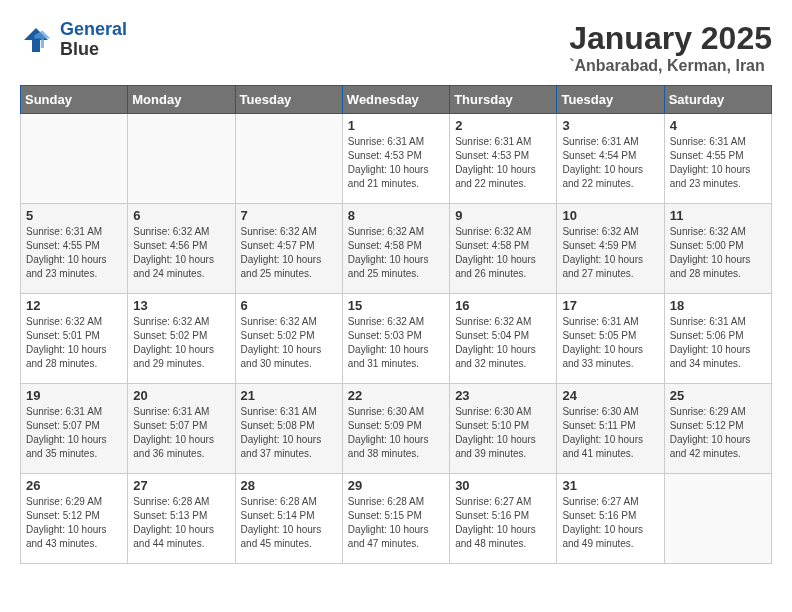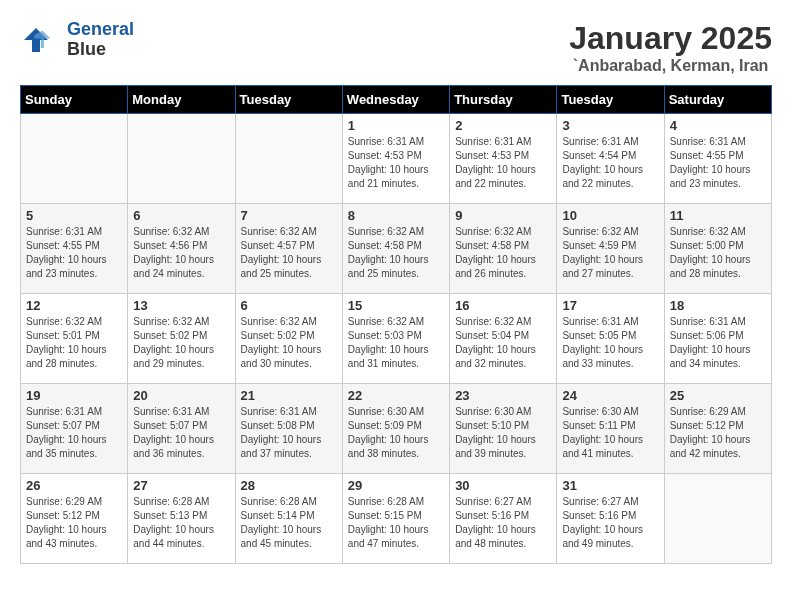--- a/index.html
+++ b/index.html
@@ -12,53 +12,53 @@
     }
     .header {
       display: flex;
       justify-content: space-between;
       align-items: flex-start;
       margin-bottom: 10px;
     }
     .logo {
       display: flex;
       align-items: center;
-      gap: 15px;
+      gap: 8px;
     }
     .logo-text {
       font-size: 18px;
       font-weight: bold;
       color: #333;
       line-height: 1.1;
     }
     .logo-text .blue { color: #1a5aa0; }
     .logo-icon {
       width: 32px;
       height: 32px;
     }
     .title-block {
-      text-align: center;
+      text-align: left;
     }
     .month-title {
       font-size: 32px;
       font-weight: bold;
       color: #333;
     }
     .location {
       font-size: 16px;
       color: #555;
       font-weight: bold;
     }
     table {
       width: 100%;
       border-collapse: collapse;
       table-layout: fixed;
     }
     thead th {
-      background-color: #000000;
+      background-color: #737373;
       color: #fff;
       padding: 6px 4px;
       text-align: left;
       font-size: 13px;
       border: 1px solid #1a5aa0;
     }
     tbody td {
       border: 1px solid #ccc;
       vertical-align: top;
       padding: 4px 5px;

